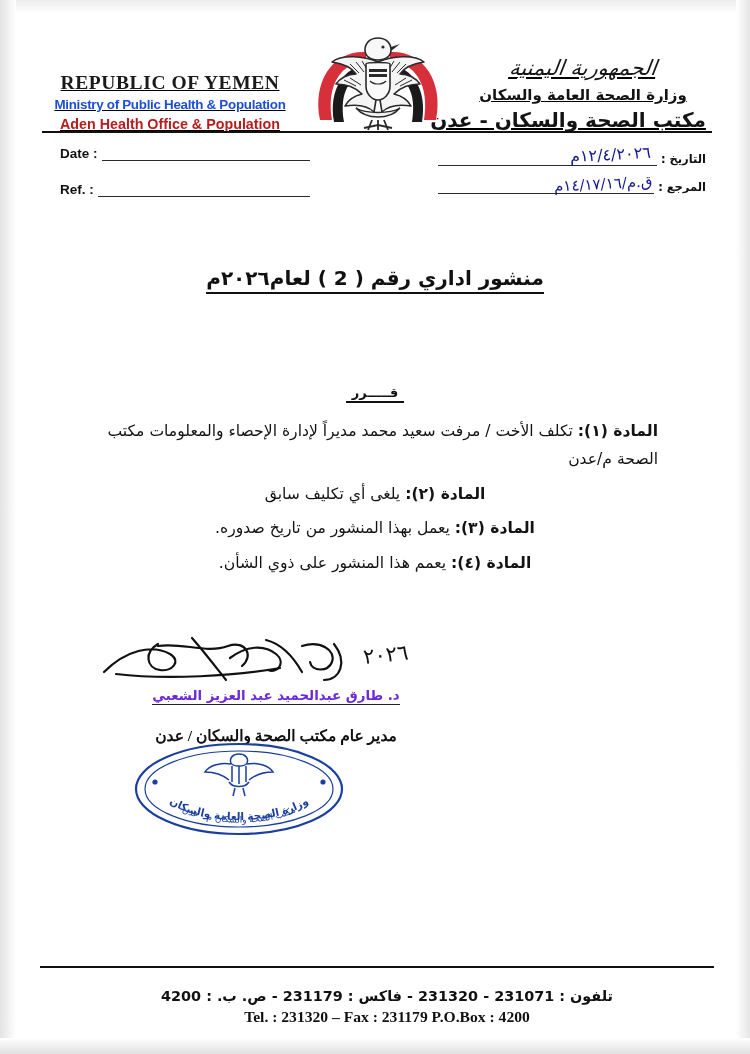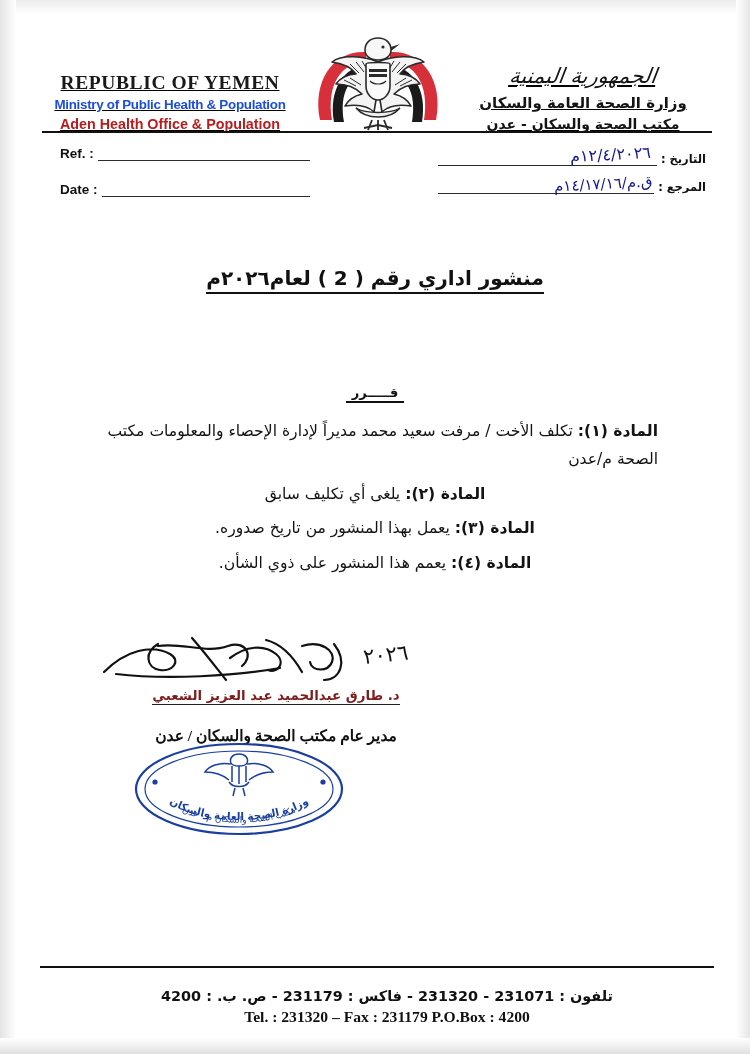--- a/index.html
+++ b/index.html
@@ -88,21 +88,21 @@
     transform: skewX(-8deg);
   }
   .header-ar .ar-line {
     font-family: "DejaVu Sans", sans-serif;
     font-weight: bold;
     font-size: 15px;
     color: #141414;
     margin-top: 6px;
     white-space: nowrap;
   }
-  .header-ar .ar-line.small { font-size: 14px; margin-top: 4px; }
+  .header-ar .ar-line.small { font-size: 20px; margin-top: 4px; }
 
   .rule-top {
     position: absolute;
     top: 131px;
     left: 42px;
     right: 38px;
     height: 0;
     border-top: 2.4px solid #111;
   }
 
@@ -259,21 +259,21 @@
     text-align: center;
   }
   .sig-scribble {
     height: 58px;
     position: relative;
   }
   .sig-name {
     font-family: "DejaVu Sans", sans-serif;
     font-weight: bold;
     font-size: 13.4px;
-    color: #7f1d1d;
+    color: #6d28d9;
     direction: rtl;
     margin-top: 2px;
     border-bottom: 1.4px solid #222;
     display: inline-block;
     padding-bottom: 1px;
   }
   .sig-role {
     font-family: Liberation Serif, serif;
     font-weight: bold;
     font-size: 15.5px;
@@ -379,25 +379,25 @@
       <div class="ar-calig">الجمهورية اليمنية</div>
       <div class="ar-line">وزارة الصحة العامة والسكان</div>
       <div class="ar-line small">مكتب الصحة والسكان - عدن</div>
     </div>
   </div>
 
   <div class="rule-top"></div>
 
   <div class="daterefs-en">
     <div class="dr-row">
+      <span class="dr-label">Date :</span>
+      <span class="dr-line"></span>
+    </div>
+    <div class="dr-row">
       <span class="dr-label">Ref. :</span>
-      <span class="dr-line"></span>
-    </div>
-    <div class="dr-row">
-      <span class="dr-label">Date :</span>
       <span class="dr-line"></span>
     </div>
   </div>
 
   <div class="daterefs-ar">
     <div class="dra-row">
       <span class="dra-label">التاريخ :</span>
       <span class="dra-line">
         <span class="hand hand-date">١٢/٤/٢٠٢٦م</span>
       </span>

